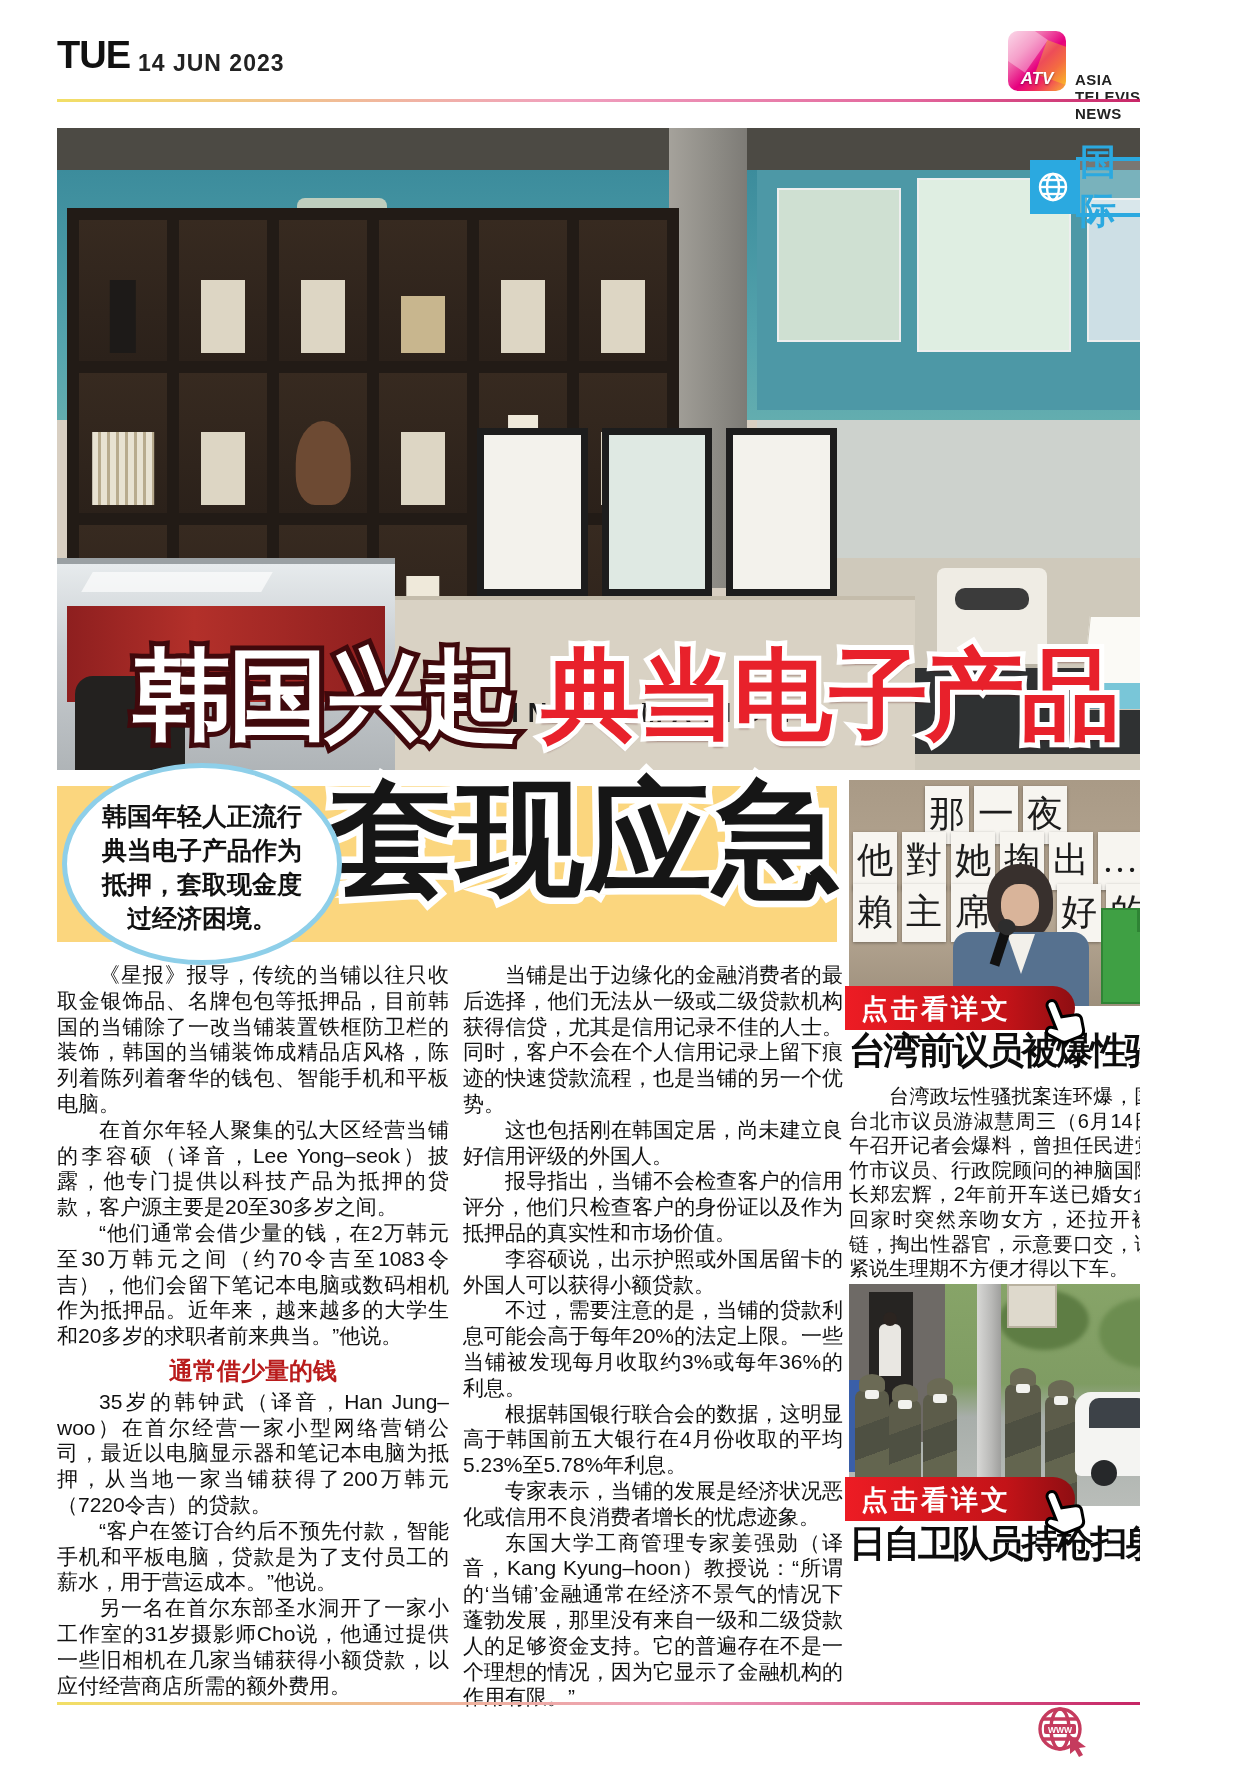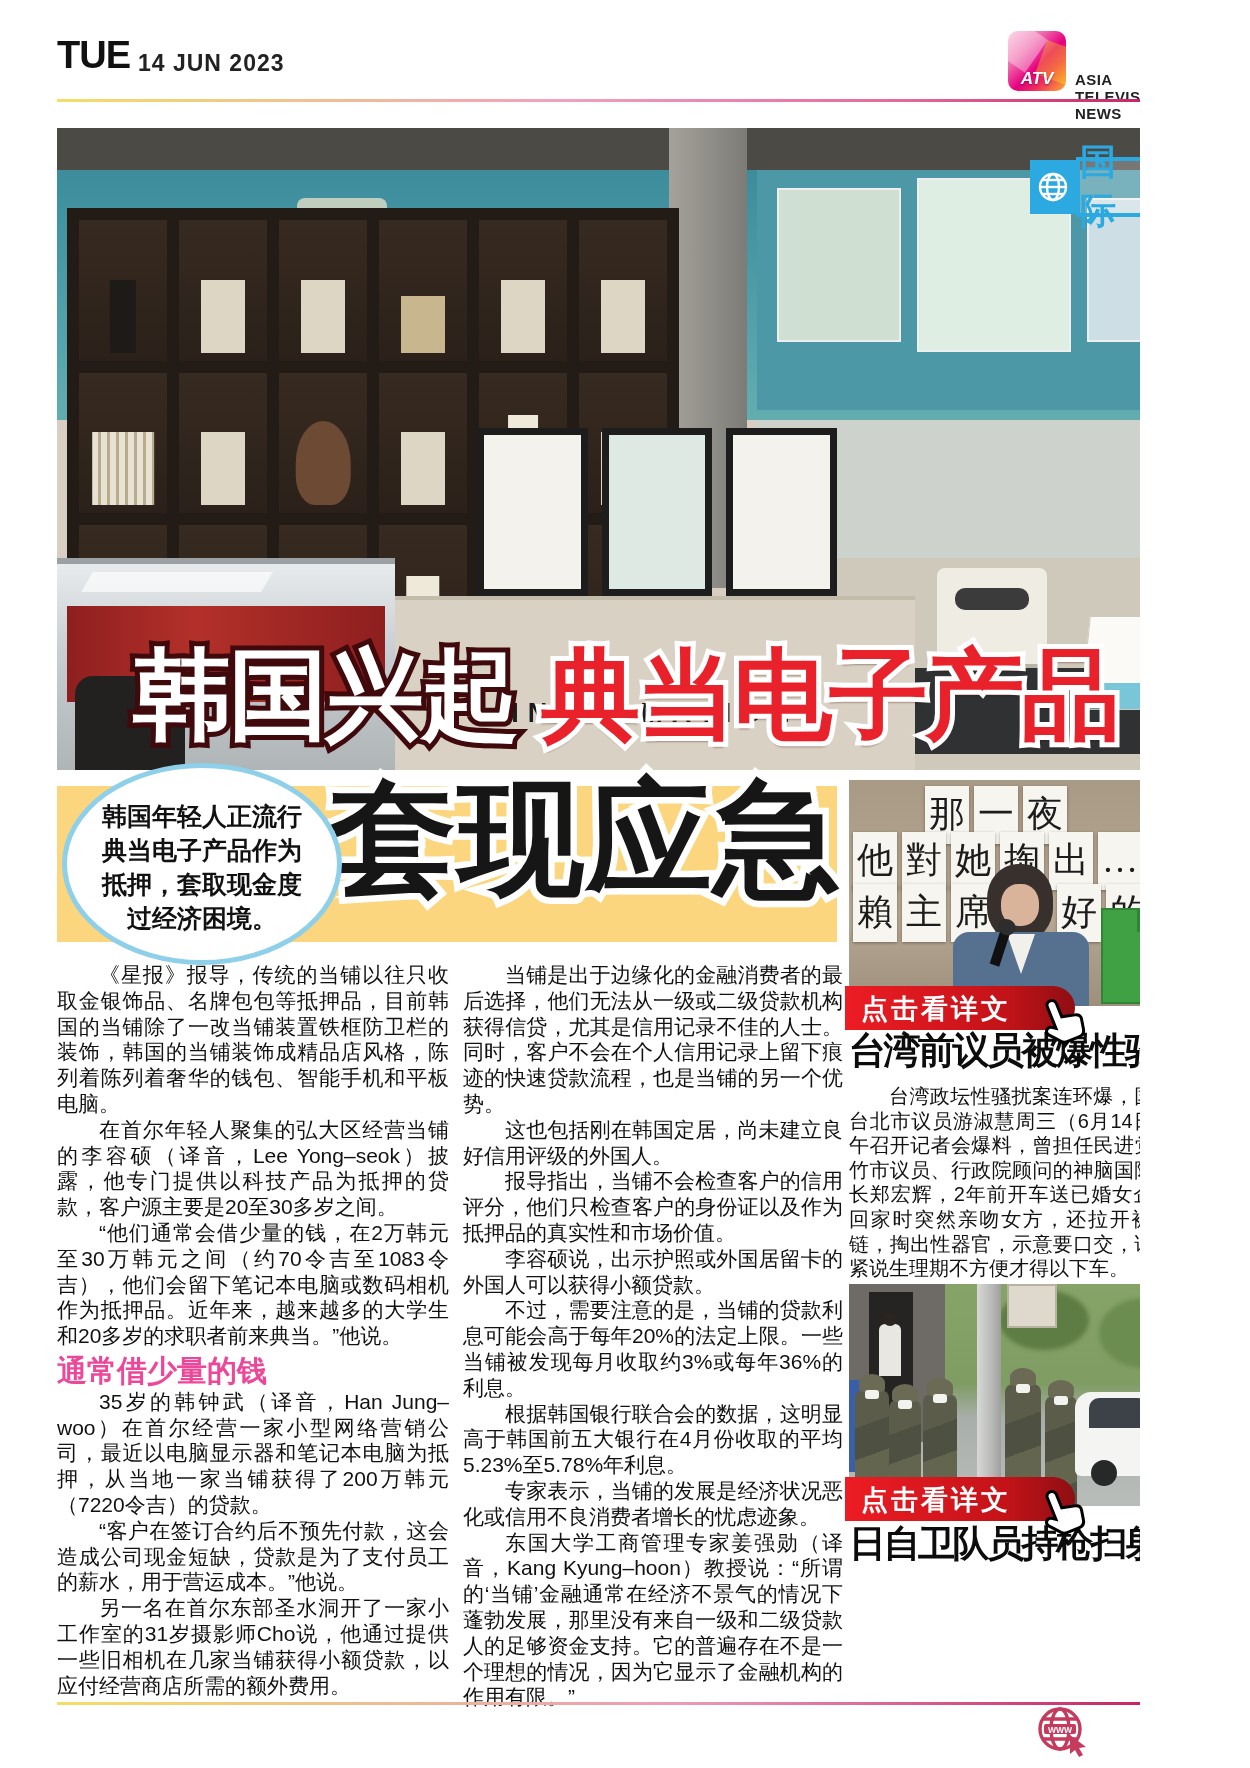--- a/index.html
+++ b/index.html
@@ -92,21 +92,21 @@
     border-radius:50%;box-sizing:border-box;display:flex;align-items:center;justify-content:center;z-index:3;}
   .bubble p{margin:0;padding:6px 24px 0;font-size:25px;line-height:34px;font-weight:900;color:#111;text-align:center;}
   .taoxian{left:330px;top:770px;width:500px;text-align:center;font-size:126px;font-weight:900;
     letter-spacing:2px;line-height:1.1;white-space:nowrap;z-index:2;}
   .taoxian .bk{-webkit-text-stroke:13px #ffffff;color:#fff;}
   .taoxian .fg{color:#161616;}
 
   
   .col{font-size:21px;line-height:25.8px;color:#111;text-align:justify;}
   .col p{margin:0;text-indent:2em;}
-  .col h3{margin:9px 0 5px;font-size:30px;font-weight:900;text-align:left;text-indent:0;color:#ec4899;}
+  .col h3{margin:9px 0 5px;font-size:24px;font-weight:900;text-align:center;text-indent:0;color:#b91c1c;}
   .col1{left:57px;top:962px;width:392px;}
   .col2{left:463px;top:962px;width:380px;}
 
   
   .photo1{left:849px;top:780px;width:346px;height:226px;background:linear-gradient(180deg,#a99a86,#b7a894 60%,#9d8f7c);overflow:hidden;}
   .sheets{position:absolute;display:flex;gap:5px;}
   .sheet{width:44px;height:58px;background:#f7f5f0;box-shadow:0 1px 3px rgba(0,0,0,.35);
     font-family:"Liberation Serif","DejaVu Serif",serif;font-size:36px;line-height:56px;color:#1c1c1c;text-align:center;}
   .woman-hair{position:absolute;left:138px;top:84px;width:66px;height:76px;background:#38302d;border-radius:46% 46% 42% 42%;z-index:2;}
   .woman-face{position:absolute;left:152px;top:104px;width:38px;height:42px;background:#d9b49a;border-radius:45%;z-index:3;}
@@ -270,21 +270,21 @@
     <span class="fg">套现应急</span>
   </div>
 
   
   <div class="abs col col1">
       <p>《星报》报导，传统的当铺以往只收取金银饰品、名牌包包等抵押品，目前韩国的当铺除了一改当铺装置铁框防卫栏的装饰，韩国的当铺装饰成精品店风格，陈列着陈列着奢华的钱包、智能手机和平板电脑。</p>
       <p>在首尔年轻人聚集的弘大区经营当铺的李容硕（译音，Lee Yong–seok）披露，他专门提供以科技产品为抵押的贷款，客户源主要是20至30多岁之间。</p>
       <p>“他们通常会借少量的钱，在2万韩元至30万韩元之间（约70令吉至1083令吉），他们会留下笔记本电脑或数码相机作为抵押品。近年来，越来越多的大学生和20多岁的求职者前来典当。”他说。</p>
       <h3>通常借少量的钱</h3>
       <p>35岁的韩钟武（译音，Han Jung–woo）在首尔经营一家小型网络营销公司，最近以电脑显示器和笔记本电脑为抵押，从当地一家当铺获得了200万韩元（7220令吉）的贷款。</p>
-      <p>“客户在签订合约后不预先付款，这会造成公司现金短缺，贷款是为了支付员工的薪水，用于营运成本。”他说。</p>
+      <p>“客户在签订合约后不预先付款，智能手机和平板电脑，贷款是为了支付员工的薪水，用于营运成本。”他说。</p>
       <p>另一名在首尔东部圣水洞开了一家小工作室的31岁摄影师Cho说，他通过提供一些旧相机在几家当铺获得小额贷款，以应付经营商店所需的额外费用。</p>
     </div>
   <div class="abs col col2">
       <p>当铺是出于边缘化的金融消费者的最后选择，他们无法从一级或二级贷款机构获得信贷，尤其是信用记录不佳的人士。同时，客户不会在个人信用记录上留下痕迹的快速贷款流程，也是当铺的另一个优势。</p>
       <p>这也包括刚在韩国定居，尚未建立良好信用评级的外国人。</p>
       <p>报导指出，当铺不会检查客户的信用评分，他们只检查客户的身份证以及作为抵押品的真实性和市场价值。</p>
       <p>李容硕说，出示护照或外国居留卡的外国人可以获得小额贷款。</p>
       <p>不过，需要注意的是，当铺的贷款利息可能会高于每年20%的法定上限。一些当铺被发现每月收取约3%或每年36%的利息。</p>
       <p>根据韩国银行联合会的数据，这明显高于韩国前五大银行在4月份收取的平均5.23%至5.78%年利息。</p>
       <p>专家表示，当铺的发展是经济状况恶化或信用不良消费者增长的忧虑迹象。</p>

